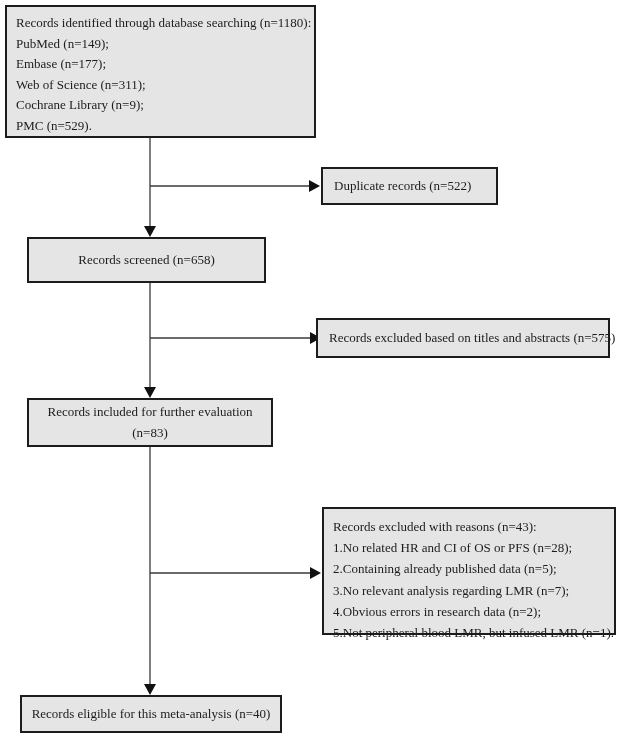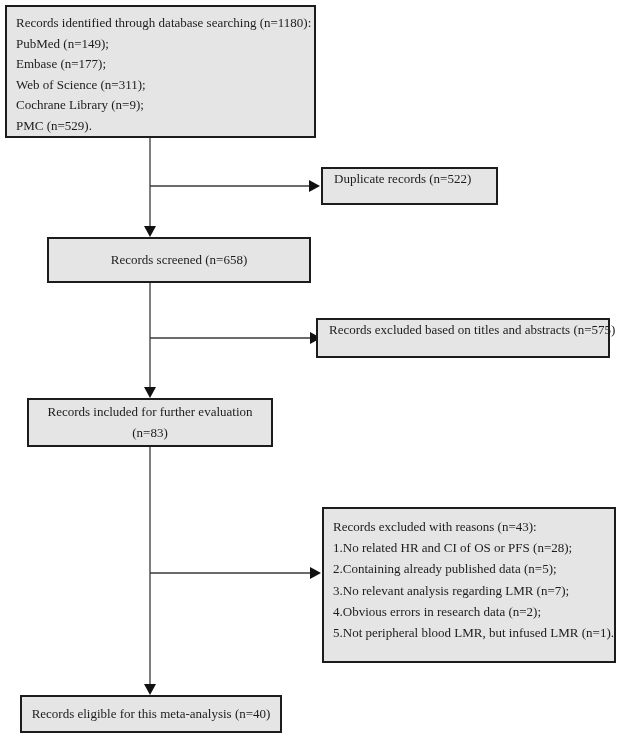--- a/index.html
+++ b/index.html
@@ -42,20 +42,21 @@
     text-align: left;
   }
   .box.center {
     display: flex;
     align-items: center;
     justify-content: center;
     text-align: center;
   }
   .box.leftpad {
     display: flex;
+    align-items: center;
     padding-left: 11px;
     text-align: left;
   }
   .box .txt-line { display: block; }
   .box.center .stack { width: 100%; }
   #box-excluded-reasons { line-height: 21.2px; padding-top: 7px; }
 </style>
 </head>
 <body>
 
@@ -100,36 +101,36 @@
     <span class="txt-line">Embase (n=177);</span>
     <span class="txt-line">Web of Science (n=311);</span>
     <span class="txt-line">Cochrane Library (n=9);</span>
     <span class="txt-line">PMC (n=529).</span>
   </div>
 
   <div class="box leftpad" id="box-duplicates" style="left:321px; top:167px; width:177px; height:38px;">
     <span>Duplicate records (n=522)</span>
   </div>
 
-  <div class="box center" id="box-screened" style="left:27px; top:237px; width:264px; height:46px;margin-left:20px;">
+  <div class="box center" id="box-screened" style="left:27px; top:237px; width:239px; height:46px;">
     <span>Records screened (n=658)</span>
   </div>
 
   <div class="box leftpad" id="box-excluded-titles" style="left:316px; top:318px; width:294px; height:40px;">
     <span>Records excluded based on titles and abstracts (n=575)</span>
   </div>
 
   <div class="box center" id="box-included" style="left:27px; top:398px; width:246px; height:49px;">
     <span class="stack">
       <span class="txt-line">Records included for further evaluation</span>
       <span class="txt-line">(n=83)</span>
     </span>
   </div>
 
-  <div class="box multi" id="box-excluded-reasons" style="left:322px; top:507px; width:294px; height:156px;">
+  <div class="box multi" id="box-excluded-reasons" style="left:322px; top:507px; width:294px; height:128px;">
     <span class="txt-line">Records excluded with reasons (n=43):</span>
     <span class="txt-line">1.No related HR and CI of OS or PFS (n=28);</span>
     <span class="txt-line">2.Containing already published data (n=5);</span>
     <span class="txt-line">3.No relevant analysis regarding LMR (n=7);</span>
     <span class="txt-line">4.Obvious errors in research data (n=2);</span>
     <span class="txt-line">5.Not peripheral blood LMR, but infused LMR (n=1).</span>
   </div>
 
   <div class="box center" id="box-eligible" style="left:20px; top:695px; width:262px; height:38px;align-items:center;">
     <span>Records eligible for this meta-analysis (n=40)</span>

